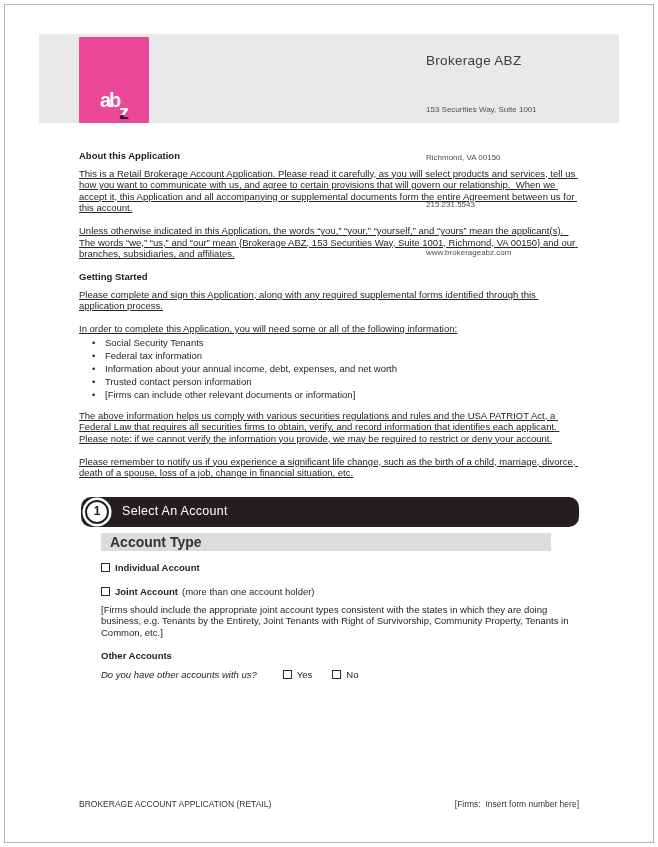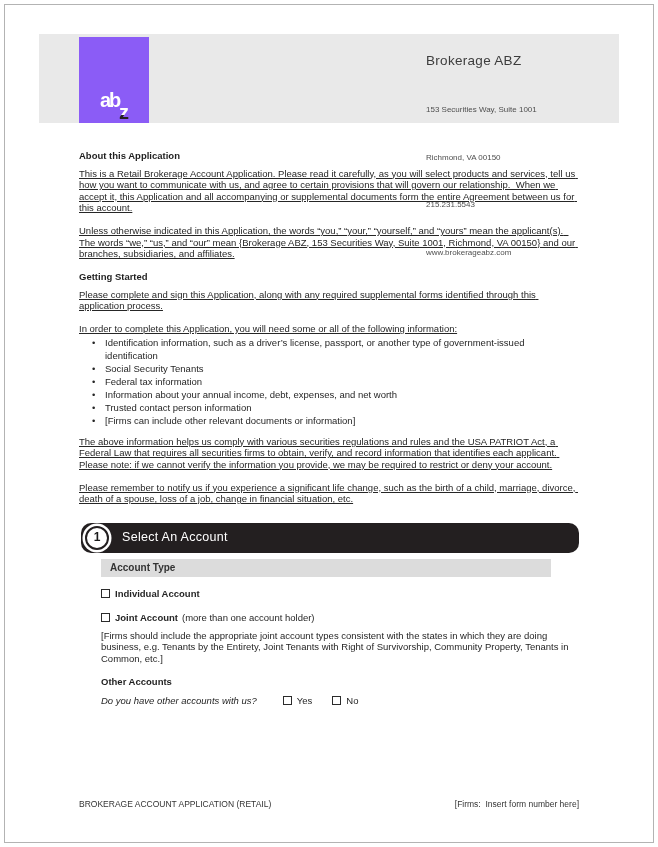--- a/index.html
+++ b/index.html
@@ -12,21 +12,21 @@
     position:absolute; left:4px; top:4px; right:4px; bottom:4px;
     border:1px solid #b3b3b3; background:#ffffff; overflow:hidden;
   }
   
   .header-band {
     position:absolute; left:34px; top:29px; width:580px; height:89px;
     background:#e9e9e9;
   }
   .logo {
     position:absolute; left:74px; top:32px; width:70px; height:86px;
-    background:#8b5cf6;
+    background:#ec4899;
   }
   .logo-ab {
     position:absolute; left:21px; top:52px;
     font-weight:bold; font-size:20px; letter-spacing:-2px; color:#ffffff;
   }
   .logo-z { position:absolute; left:40px; top:63px; width:16px; height:30px; }
   .logo-z span {
     position:absolute; left:0; top:0;
     font-weight:bold; font-size:20px; line-height:24px;
   }
@@ -58,21 +58,21 @@
   .section-num {
     width:20px; height:20px; border-radius:50%; background:#ffffff;
     border:2.5px solid #231f20; box-shadow:0 0 0 2.5px #ffffff;
     margin-left:4px; flex:0 0 auto;
     display:flex; align-items:center; justify-content:center;
     font-weight:bold; font-size:12px; color:#1a1a1a;
   }
   .section-title { color:#ffffff; font-size:12.5px; letter-spacing:0.3px; margin-left:13px; }
   .sub-bar {
     margin-left:22px; width:441px; height:18px; line-height:18px;
-    background:#dcdcdc; padding-left:9px; font-weight:bold; font-size:10px; color:#333333;
+    background:#dcdcdc; padding-left:9px; font-weight:bold; font-size:14px; color:#333333;
   }
   .option-row { margin:11px 0 0 22px; display:flex; align-items:center; }
   .option-row.joint { margin-top:13px; }
   .checkbox {
     display:inline-block; width:7px; height:7px; border:1px solid #2b2b2b;
     background:#ffffff; flex:0 0 auto;
   }
   .opt-label { margin-left:5px; }
   .bold { font-weight:bold; }
   .opt-note { margin-left:4px; }
@@ -120,21 +120,20 @@
 
     <h3>About this Application</h3>
     <p class="para">This is a Retail Brokerage Account Application. Please read it carefully, as you will select products and services, tell us how you want to communicate with us, and agree to certain provisions that will govern our relationship.  When we accept it, this Application and all accompanying or supplemental documents form the entire Agreement between us for this account.</p>
     <p class="para">Unless otherwise indicated in this Application, the words “you,” “your,” “yourself,” and “yours” mean the applicant(s).  The words “we,” “us,” and “our” mean {Brokerage ABZ, 153 Securities Way, Suite 1001, Richmond, VA 00150} and our branches, subsidiaries, and affiliates.</p>
 
     <h3>Getting Started</h3>
     <p class="para">Please complete and sign this Application, along with any required supplemental forms identified through this application process.</p>
 
     <p class="para intro">In order to complete this Application, you will need some or all of the following information:</p>
     <ul class="info-list">
-      <li>Identification information, such as a driver’s license, passport, or another type of government-issued identification</li>
       <li>Social Security Tenants</li>
       <li>Federal tax information</li>
       <li>Information about your annual income, debt, expenses, and net worth</li>
       <li>Trusted contact person information</li>
       <li>[Firms can include other relevant documents or information]</li>
     </ul>
 
     <p class="para">The above information helps us comply with various securities regulations and rules and the USA PATRIOT Act, a Federal Law that requires all securities firms to obtain, verify, and record information that identifies each applicant. Please note: if we cannot verify the information you provide, we may be required to restrict or deny your account.</p>
     <p class="para">Please remember to notify us if you experience a significant life change, such as the birth of a child, marriage, divorce, death of a spouse, loss of a job, change in financial situation, etc.</p>
 

